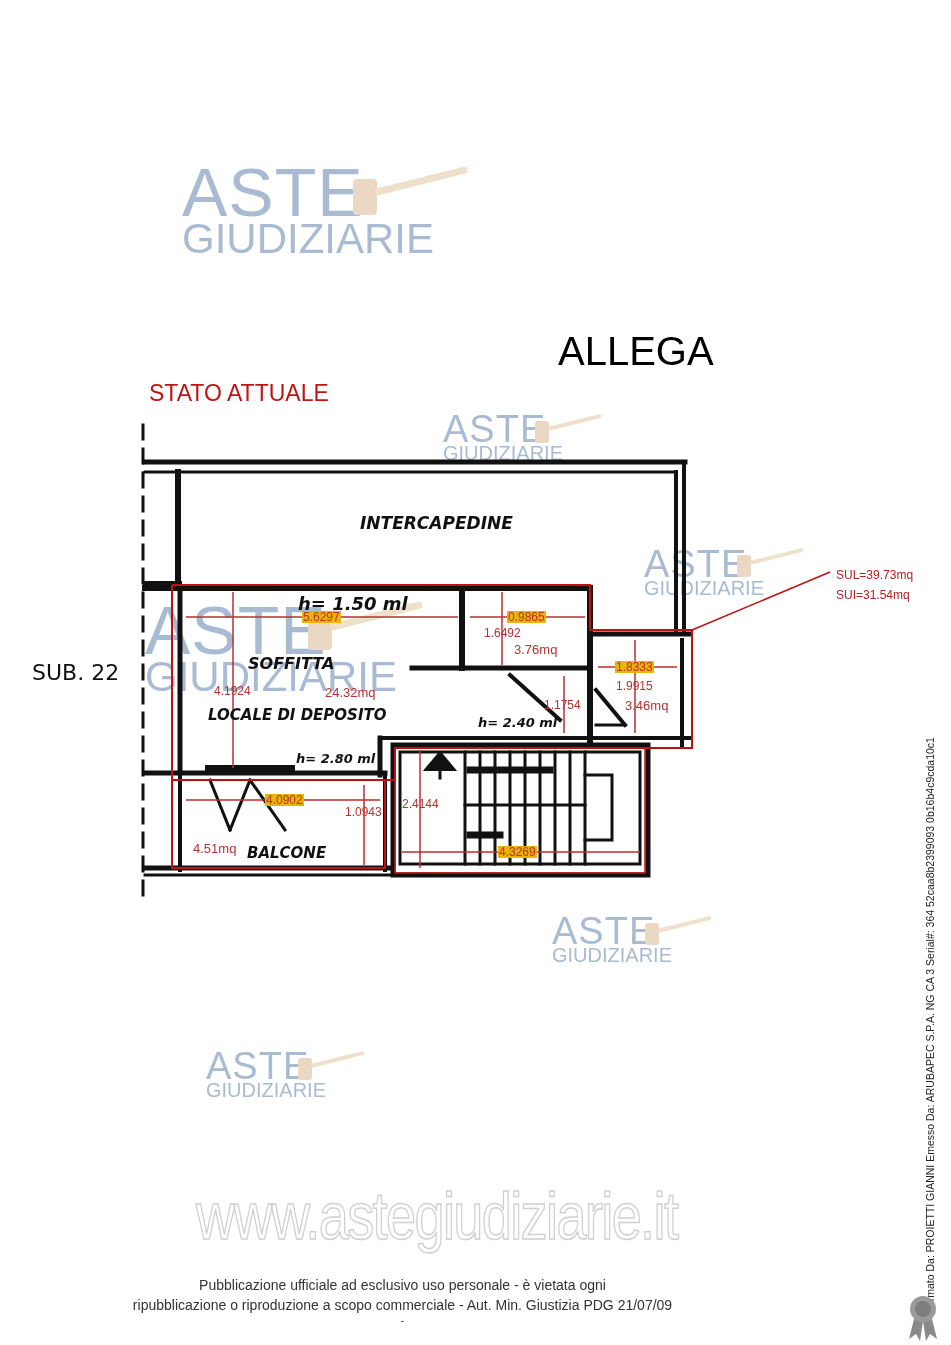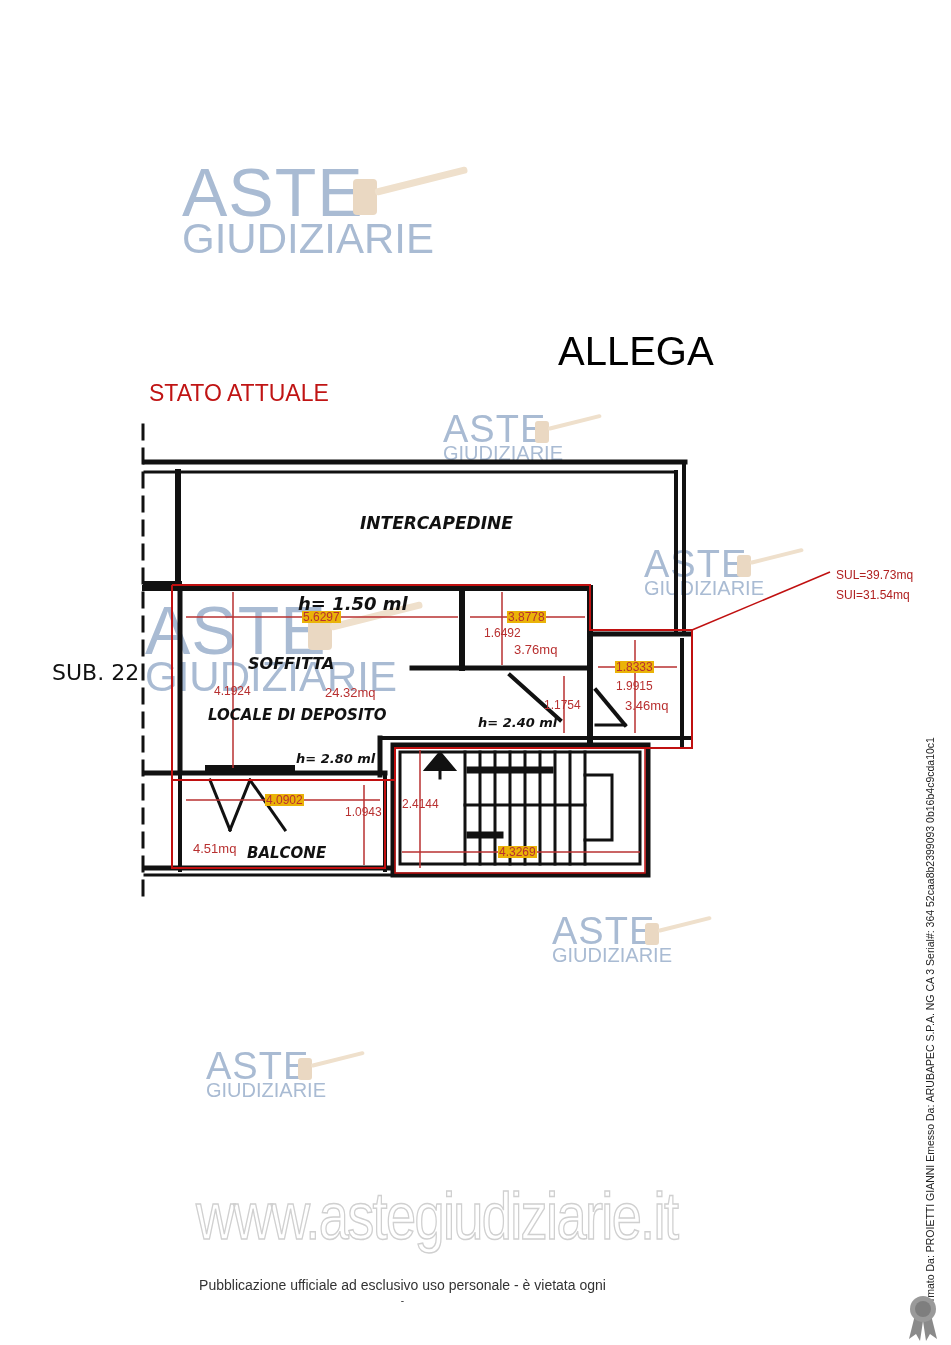--- a/index.html
+++ b/index.html
@@ -68,21 +68,21 @@
 </div>
 <svg class="gavel" style="left:293px;top:1049px;" width="75" height="36" viewBox="0 0 75 36">
   <rect x="5" y="9" width="14" height="22" rx="3" fill="#ead8c2"></rect>
   <rect x="18" y="15" width="55" height="4" rx="2" fill="#efe0cc" transform="rotate(-14 18 17)"></rect>
 </svg>
 
 <div class="abs" style="left:558px;top:330px;font-size:40px;line-height:42px;color:#000;">
   <div>ALLEGA</div>
 </div>
 <div class="abs red" style="left:149px;top:380px;font-size:23px;color:#c01414;">STATO ATTUALE</div>
-<div class="hand" style="left:52px;top:662px;font-size:22px;font-style:normal;font-weight:normal;text-align:center;">SUB. 22</div>
+<div class="hand" style="left:32px;top:662px;font-size:22px;font-style:normal;font-weight:normal;text-align:center;">SUB. 22</div>
 
 <svg class="abs" style="left:0;top:0;" width="951" height="1345" viewBox="0 0 951 1345">
   <g stroke="#111" fill="none" stroke-linecap="square">
 
     <line x1="143" y1="425" x2="143" y2="905" stroke-width="3" stroke-dasharray="14 10"></line>
 
     <line x1="145" y1="462" x2="685" y2="462" stroke-width="5"></line>
     <line x1="145" y1="472" x2="675" y2="472" stroke-width="3"></line>
 
     <line x1="178" y1="472" x2="178" y2="588" stroke-width="6"></line>
@@ -165,21 +165,21 @@
 <div class="hand" style="left:248px;top:656px;font-size:16px;">SOFFITTA</div>
 <div class="hand" style="left:208px;top:708px;font-size:15px;">LOCALE DI DEPOSITO</div>
 <div class="hand" style="left:298px;top:595px;font-size:18px;">h= 1.50 ml</div>
 <div class="hand" style="left:296px;top:752px;font-size:13px;">h= 2.80 ml</div>
 <div class="hand" style="left:478px;top:716px;font-size:13px;">h= 2.40 ml</div>
 <div class="hand" style="left:247px;top:846px;font-size:15px;">BALCONE</div>
 
 <div class="dim" style="left:302px;top:611px;">5.6297</div>
 <div class="dim nb" style="left:213px;top:685px;">4.1924</div>
 <div class="dim nb" style="left:324px;top:686px;font-size:13px;">24.32mq</div>
-<div class="dim" style="left:507px;top:611px;">3.8778</div>
+<div class="dim" style="left:507px;top:611px;">0.9865</div>
 <div class="dim nb" style="left:483px;top:627px;">1.6492</div>
 <div class="dim nb" style="left:513px;top:643px;font-size:13px;">3.76mq</div>
 <div class="dim" style="left:615px;top:661px;">1.8333</div>
 <div class="dim nb" style="left:615px;top:680px;">1.9915</div>
 <div class="dim nb" style="left:624px;top:699px;font-size:13px;">3.46mq</div>
 <div class="dim nb" style="left:543px;top:699px;">1.1754</div>
 <div class="dim" style="left:265px;top:794px;">4.0902</div>
 <div class="dim nb" style="left:344px;top:806px;">1.0943</div>
 <div class="dim nb" style="left:192px;top:842px;font-size:13px;">4.51mq</div>
 <div class="dim nb" style="left:401px;top:798px;">2.4144</div>
@@ -187,20 +187,21 @@
 
 <div class="abs" style="left:836px;top:565px;font-size:12px;line-height:20px;color:#b02020;">
   <div>SUL=39.73mq</div>
   <div>SUI=31.54mq</div>
 </div>
 
 <div class="abs" style="left:196px;top:1178px;font-size:66px;color:#ffffff;-webkit-text-stroke:1.5px #d0d0d0;letter-spacing:-2px;transform:scaleX(0.82);transform-origin:left top;white-space:nowrap;">www.astegiudiziarie.it</div>
 
 <div class="abs" style="left:0;top:1275px;width:805px;text-align:center;font-size:14px;line-height:20px;color:#333;">
   <div>Pubblicazione ufficiale ad esclusivo uso personale - è vietata ogni</div>
+  <div>ripubblicazione o riproduzione a scopo commerciale - Aut. Min. Giustizia PDG 21/07/09</div>
   <div style="font-size:10px;line-height:12px;">-</div>
 </div>
 
 <div class="abs" style="left:924px;top:1310px;transform:rotate(-90deg);transform-origin:left top;white-space:nowrap;font-size:10.5px;color:#222;">Firmato Da: PROIETTI GIANNI Emesso Da: ARUBAPEC S.P.A. NG CA 3 Serial#: 364 52caa8b2399093 0b16b4c9cda10c1</div>
 
 <svg class="abs" style="left:903px;top:1293px;" width="40" height="50" viewBox="0 0 40 50">
   <path d="M12 22 L6 46 L13 41 L17 48 L20 28 Z" fill="#8a8a8a"></path>
   <path d="M28 22 L34 46 L27 41 L23 48 L20 28 Z" fill="#8a8a8a"></path>
   <circle cx="20" cy="16" r="13" fill="#9a9a9a"></circle>
   <circle cx="20" cy="16" r="8" fill="#7e7e7e"></circle>

